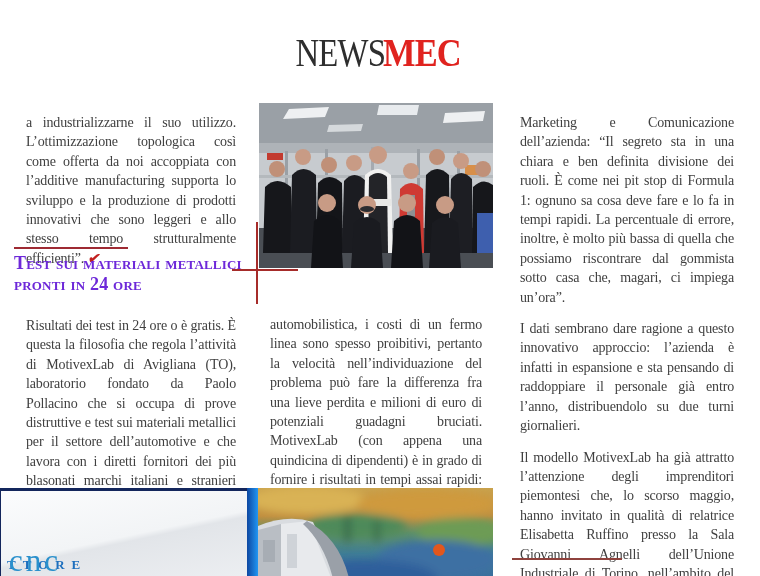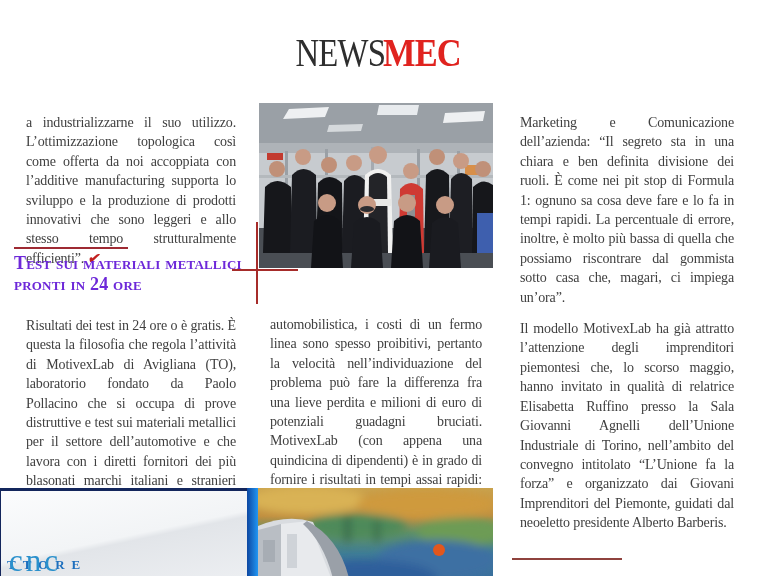--- a/index.html
+++ b/index.html
@@ -135,20 +135,21 @@
 
   <div class="crop-v"></div>
   <div class="crop-h"></div>
 
   <div class="col col-center-text">
     <p>automobilistica, i costi di un fermo linea sono spesso proibitivi, pertanto la velocità nell’individuazione del problema può fare la differenza fra una lieve perdita e milioni di euro di potenziali guadagni bruciati. MotivexLab (con appena una quindicina di dipendenti) è in grado di fornire i risultati in tempi assai rapidi: un giorno lavorativo. Come ciò sia possibile lo spiega Elisabetta Ruffino, responsabile</p>
   </div>
 
   <div class="col col-right">
     <p>Marketing e Comunicazione dell’azienda: “Il segreto sta in una chiara e ben definita divisione dei ruoli. È come nei pit stop di Formula 1: ognuno sa cosa deve fare e lo fa in tempi rapidi. La percentuale di errore, inoltre, è molto più bassa di quella che possiamo riscontrare dal gommista sotto casa che, magari, ci impiega un’ora”.</p>
+    <p>I dati sembrano dare ragione a questo innovativo approccio: l’azienda è infatti in espansione e sta pensando di raddoppiare il personale già entro l’anno, distribuendolo su due turni giornalieri.</p>
     <p><span>Il modello MotivexLab ha già attratto l’attenzione degli imprenditori piemontesi che, lo scorso maggio, hanno invitato in qualità di relatrice Elisabetta Ruffino presso la Sala Giovanni Agnelli dell’Unione Industriale di Torino, nell’ambito del convegno intitolato “L’Unione fa la forza” e organizzato dai Giovani Imprenditori del Piemonte, guidati dal neoeletto presidente Alberto Barberis.</span></p>
   </div>
   <div class="end-rule"></div>
 
   <div class="ad-left">
     <div class="ttore">TTORE</div>
     <div class="cnc">cnc</div>
   </div>
 
   <div class="ad-center">

